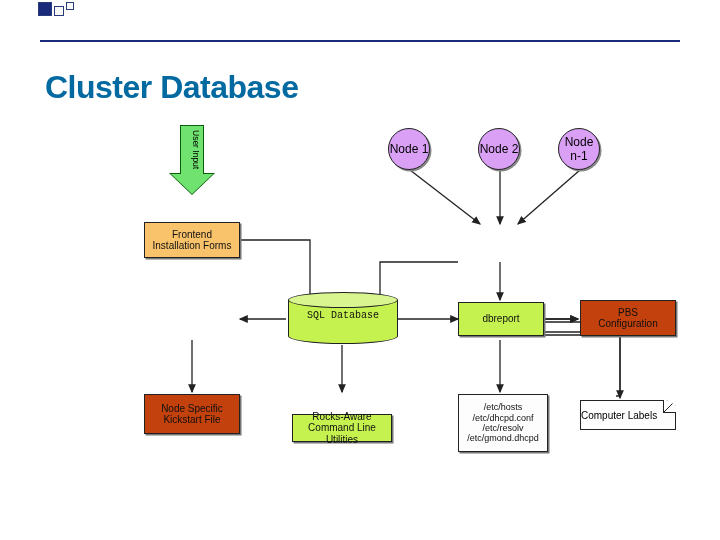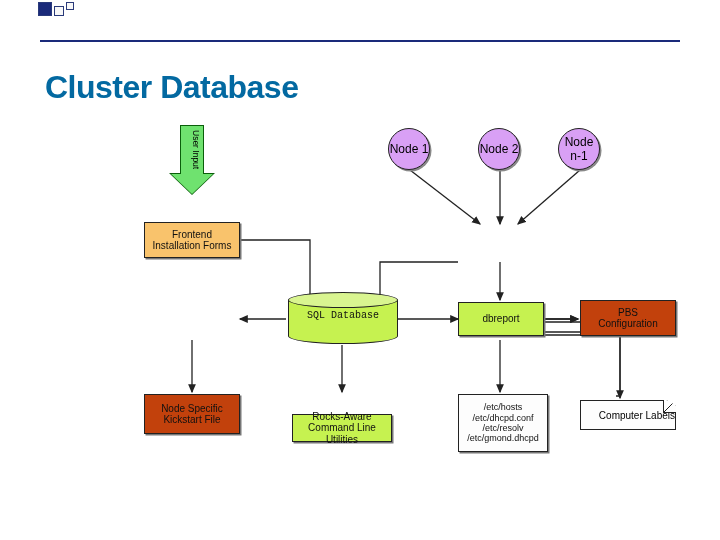--- a/index.html
+++ b/index.html
@@ -146,21 +146,21 @@
     text-orientation: mixed;
     color: #000;
   }
   .doc-note {
     position: absolute;
     border: 1.5px solid #222;
     background: #fdfdfd;
     font-size: 10px;
     display: flex;
     align-items: center;
-    justify-content: flex-end;
+    justify-content: flex-start;
     box-shadow: 1.5px 1.5px 0 #888;
     clip-path: polygon(0 0, 90% 0, 100% 18%, 100% 100%, 0 100%);
   }
   .doc-note::after {
     content: "";
     position: absolute;
     right: -1px; top: -1px;
     width: 12px; height: 12px;
     background: linear-gradient(135deg, #fff 49%, #222 50%, #fdfdfd 52%);
     border-left: 1px solid #222;

